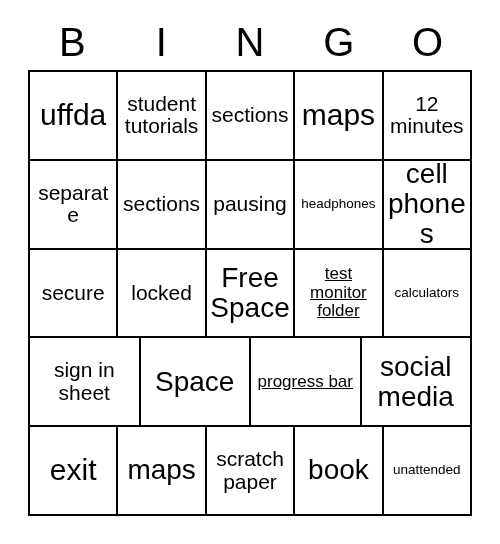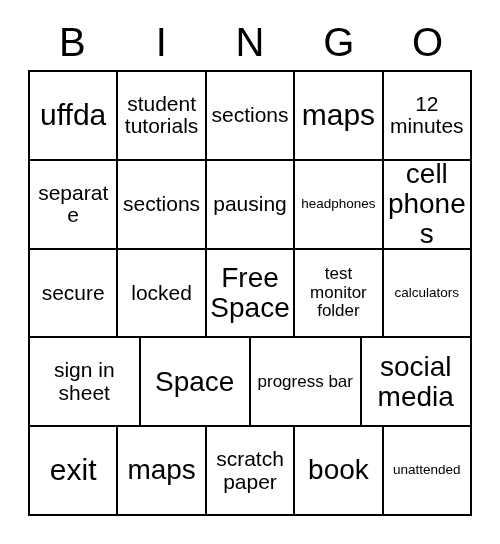--- a/index.html
+++ b/index.html
@@ -64,21 +64,21 @@
     display: block;
     width: 100%;
     line-height: 1.08;
     color: #000000;
     word-wrap: break-word;
   }
   
   .cell-text.size-xl { font-size: 30px; }
   .cell-text.size-lg { font-size: 28px; }
   .cell-text.size-md { font-size: 21px; }
-  .cell-text.size-sm { font-size: 17px; }
+  .cell-text.size-sm { font-size: 17px; text-decoration: underline; }
   .cell-text.size-xs { font-size: 13.5px; }
 </style>
 </head>
 <body>
 
 <div id="bingo-card">
 
   <div id="header-row">
     <div class="header-cell">B</div>
     <div class="header-cell">I</div>

